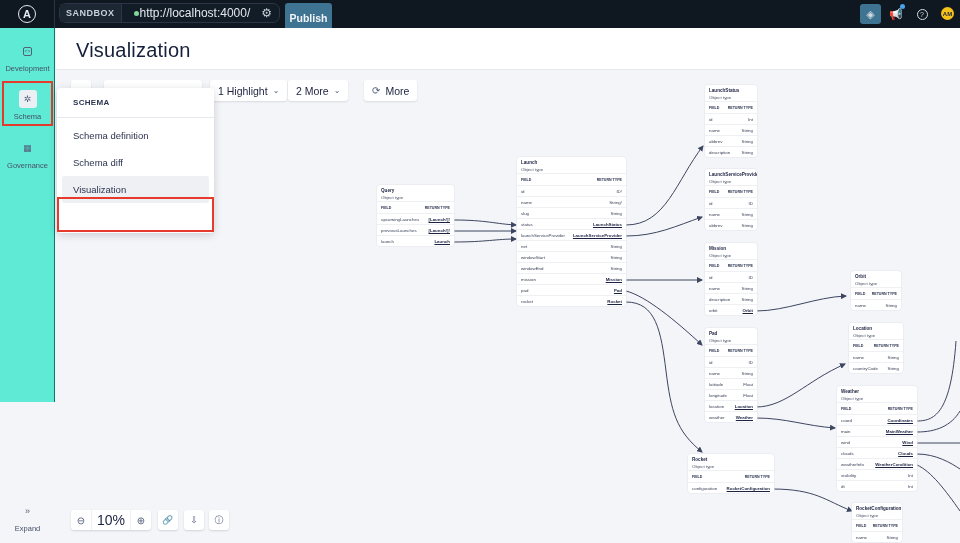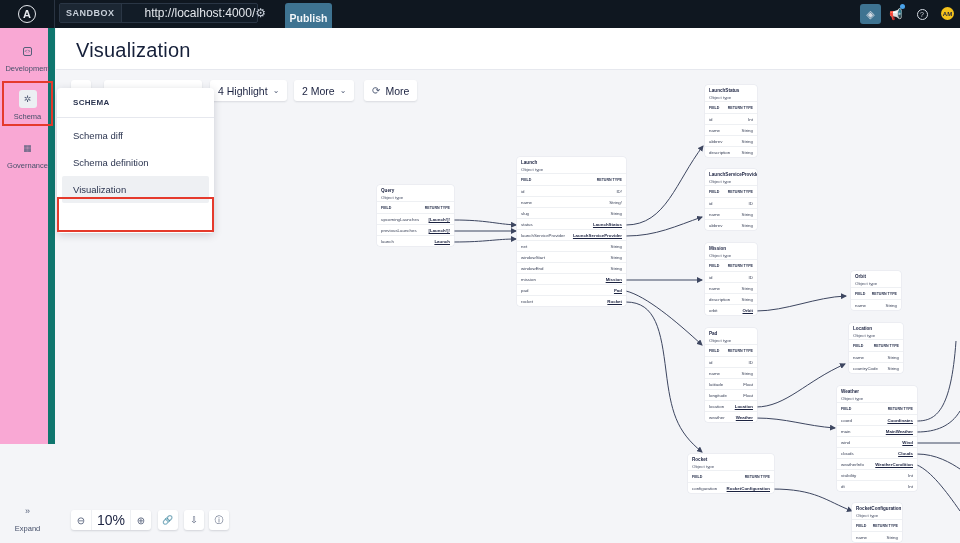--- a/index.html
+++ b/index.html
@@ -1,30 +1,30 @@
 <!DOCTYPE html>
 <html><head>
 <meta charset="utf-8">
 <style>
 *{box-sizing:border-box;margin:0;padding:0}
 html,body{width:960px;height:543px;overflow:hidden;font-family:"Liberation Sans",sans-serif;background:#f4f5f8;color:#1b2240}
 .topbar{position:absolute;left:0;top:0;width:960px;height:28px;background:#0f1720;display:flex;align-items:center}
 .logo{width:55px;height:28px;display:flex;align-items:center;justify-content:center;border-right:1px solid #2a3442}
 .logo span{width:18px;height:18px;border:1.5px solid #e6e9ee;border-radius:50%;display:flex;align-items:center;justify-content:center;color:#e6e9ee;font-size:11px;font-weight:bold}
-.envbox{position:absolute;left:59px;top:3px;width:199px;height:20px;border:1px solid #2a3645;border-radius:2px;display:flex;align-items:center;background:#121c27}
+.envbox{position:absolute;left:59px;top:3px;width:221px;height:20px;border:1px solid #2a3645;border-radius:7px;display:flex;align-items:center;background:#121c27}
 .sandbox{height:100%;padding:0 6px;background:#1c2733;color:#c8d0da;font-size:9px;font-weight:bold;letter-spacing:.5px;display:flex;align-items:center;border-right:1px solid #2a3645}
 .dot{width:5px;height:5px;border-radius:50%;background:#7fd99a;margin-left:12px}
-.url{color:#e3e7ec;font-size:12px;margin-left:11px;flex:1}
+.url{color:#e3e7ec;font-size:12px;margin-left:1px;flex:1}
 .gear{color:#c8d0da;font-size:12px;margin-right:7px}
 .publish{position:absolute;left:285px;top:3px;width:47px;height:30px;border-radius:3px;background:#3e7391;color:#f2f6f9;font-size:10.5px;font-weight:bold;display:flex;align-items:center;justify-content:center;border:none}
 .tr-icon{position:absolute;top:4px;height:20px;display:flex;align-items:center;justify-content:center;color:#d4dae2;font-size:11px}
 .tr-active{left:860px;width:21px;background:#3e7391;border-radius:3px}
 .badge-dot{position:absolute;left:900px;top:4px;width:5px;height:5px;border-radius:50%;background:#4aa3ea}
 .avatar{left:941px;top:7px;width:13px;height:13px;border-radius:50%;background:#f4c21b;color:#1b2240;font-size:6px;font-weight:bold}
-.sidenav{position:absolute;left:0;top:28px;width:55px;height:416px;background:#f9a8d4;border-right:7px solid #0f766e}
+.sidenav{position:absolute;left:0;top:28px;width:55px;height:374px;background:#5eead4;border-right:1px solid #0f766e}
 .nav-item{position:absolute;left:0;width:55px;display:flex;flex-direction:column;align-items:center;font-size:7.5px;color:#46506a}
 .nav-item .ic{width:18px;height:18px;display:flex;align-items:center;justify-content:center;font-size:9px;color:#55607a;border-radius:3px;margin-bottom:4px}
 .nav-schema .ic{background:#eceff3}
 .hl-box{position:absolute;border:2.5px solid #e53a2c}
 .header{position:absolute;left:56px;top:28px;width:904px;height:42px;background:#fff;border-bottom:1px solid #e6e8ee}
 .header h1{position:absolute;left:20px;top:11px;font-size:20px;font-weight:normal;color:#16203a;letter-spacing:.2px}
 .canvas{position:absolute;left:56px;top:71px;width:904px;height:472px;background:#f4f5f8;overflow:hidden}
 .tb{position:absolute;top:9px;height:21px;background:#fff;border-radius:3px;box-shadow:0 1px 2px rgba(20,30,50,.12);display:flex;align-items:center;font-size:10.5px;color:#1b2240;padding:0 8px;gap:5px}
 .tb .chev{font-size:8px;color:#55607a}
 .menu{position:absolute;left:57px;top:88px;width:157px;height:145px;background:#fff;border-radius:4px;box-shadow:0 2px 8px rgba(20,30,50,.18);z-index:5}
@@ -391,24 +391,24 @@
       </div>
     <div class="nr">
         <span>name</span>
         <span class="t">String</span>
       </div>
   </div>
 
   <div class="tb" style="left:15px;width:20px;padding:0"></div>
   <div class="tb" style="left:48px;width:98px"></div>
   <div class="tb" style="left:154px">
-      <span>4 Highlight</span>
+      <span>1 Highlight</span>
       <span class="chev">⌄</span>
     </div>
-  <div class="tb" style="left:238px">
+  <div class="tb" style="left:232px">
       <span>2 More</span>
       <span class="chev">⌄</span>
     </div>
   <div class="tb" style="left:308px">
       <span class="chev" style="font-size:10px">⟳</span>
       <span>More</span>
     </div>
 
   <div class="zoomctl">
     <div class="zb">
@@ -426,17 +426,17 @@
       <span>⇩</span>
     </div>
   <div class="ibtn" style="left:153px">
       <span>ⓘ</span>
     </div>
 </div>
 
 <div class="menu">
   <div class="menu-head">SCHEMA</div>
   <div style="height:4px"></div>
+  <div class="menu-item">Schema definition</div>
   <div class="menu-item">Schema diff</div>
-  <div class="menu-item">Schema definition</div>
   <div class="menu-item active">Visualization</div>
 </div>
 <div class="hl-box" style="left:57px;top:197px;width:157px;height:35px;z-index:6"></div>
 
 </body></html>

